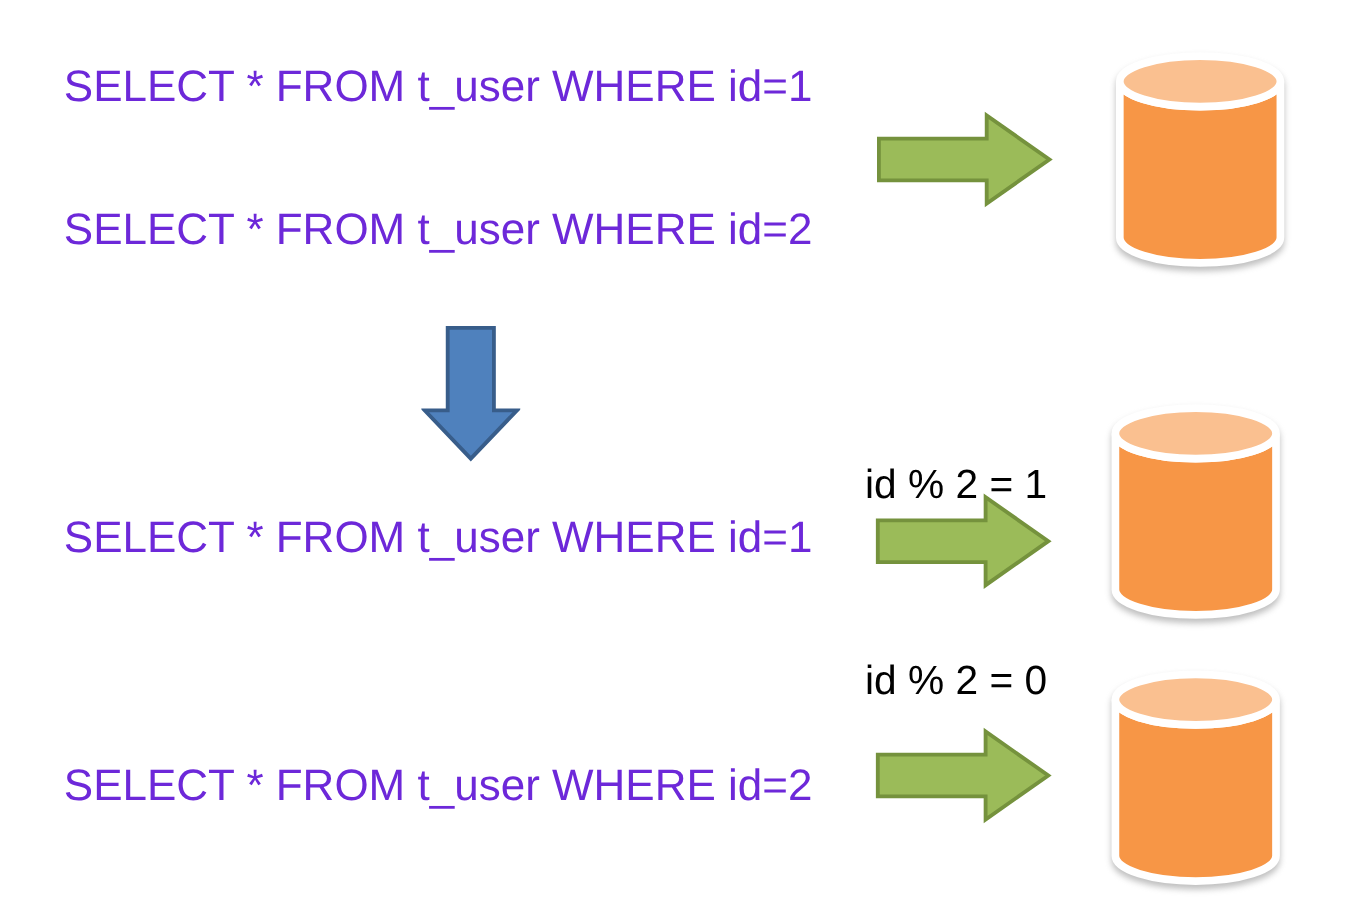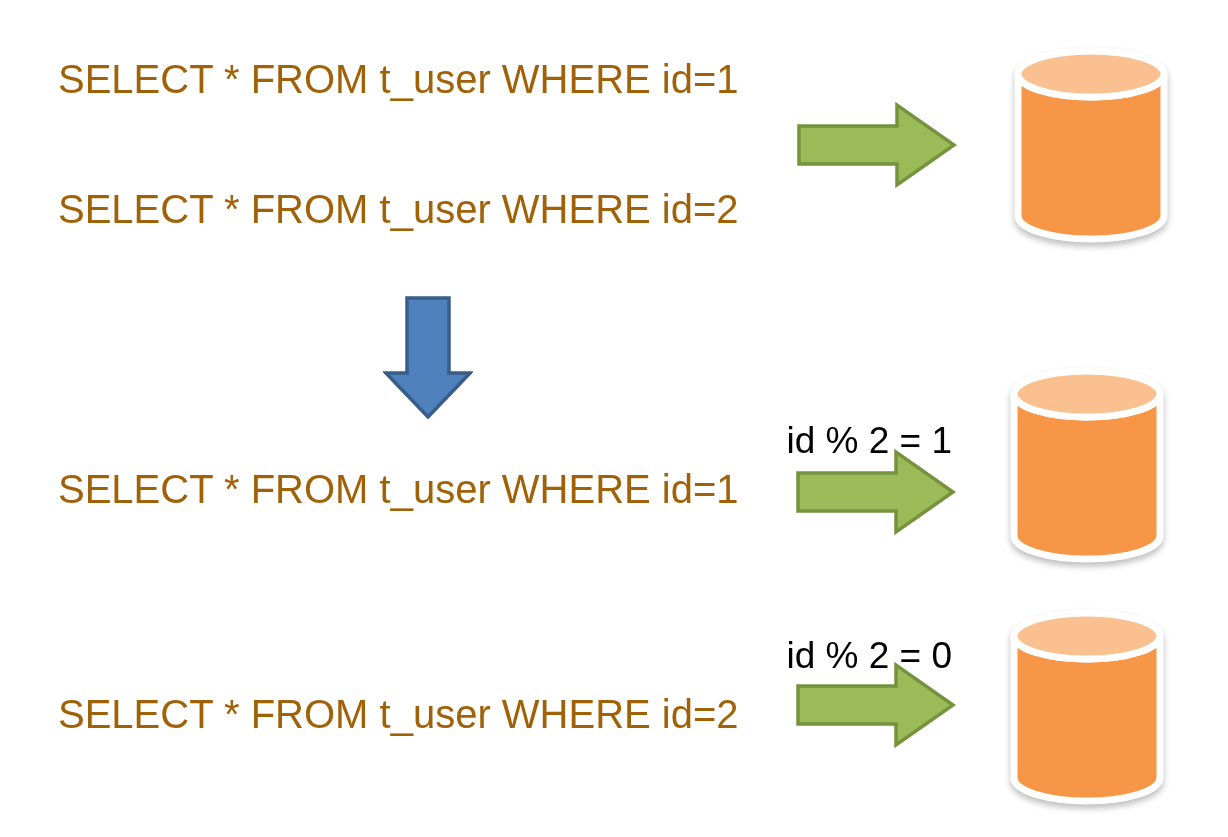--- a/index.html
+++ b/index.html
@@ -15,39 +15,39 @@
     overflow: hidden;
     font-family: "Liberation Sans", sans-serif;
     color: #000000;
   }
   .sql {
     position: absolute;
     left: 58px;
     font-size: 40px;
     line-height: 46px;
     white-space: nowrap;
-    color: #a16207;
+    color: #6d28d9;
   }
   .sql-1 { top: 56px; }
   .sql-2 { top: 186px; }
   .sql-3 { top: 466px; }
   .sql-4 { top: 691px; }
   .cond {
     position: absolute;
     left: 730px;
     width: 222px;
     text-align: right;
     font-size: 37px;
     line-height: 42px;
     white-space: nowrap;
     color: #000000;
     margin-top: 20px;
   }
   .cond-1 { top: 400px; }
-  .cond-2 { top: 615px; }
+  .cond-2 { top: 578px; }
   .arrow-right {
     position: absolute;
     width: 162px;
     height: 88px;
   }
   .arrow-right-1 { left: 796px; top: 101px; }
   .arrow-right-2 { left: 795px; top: 448px; }
   .arrow-right-3 { left: 795px; top: 661px; }
   .arrow-down {
     position: absolute;

